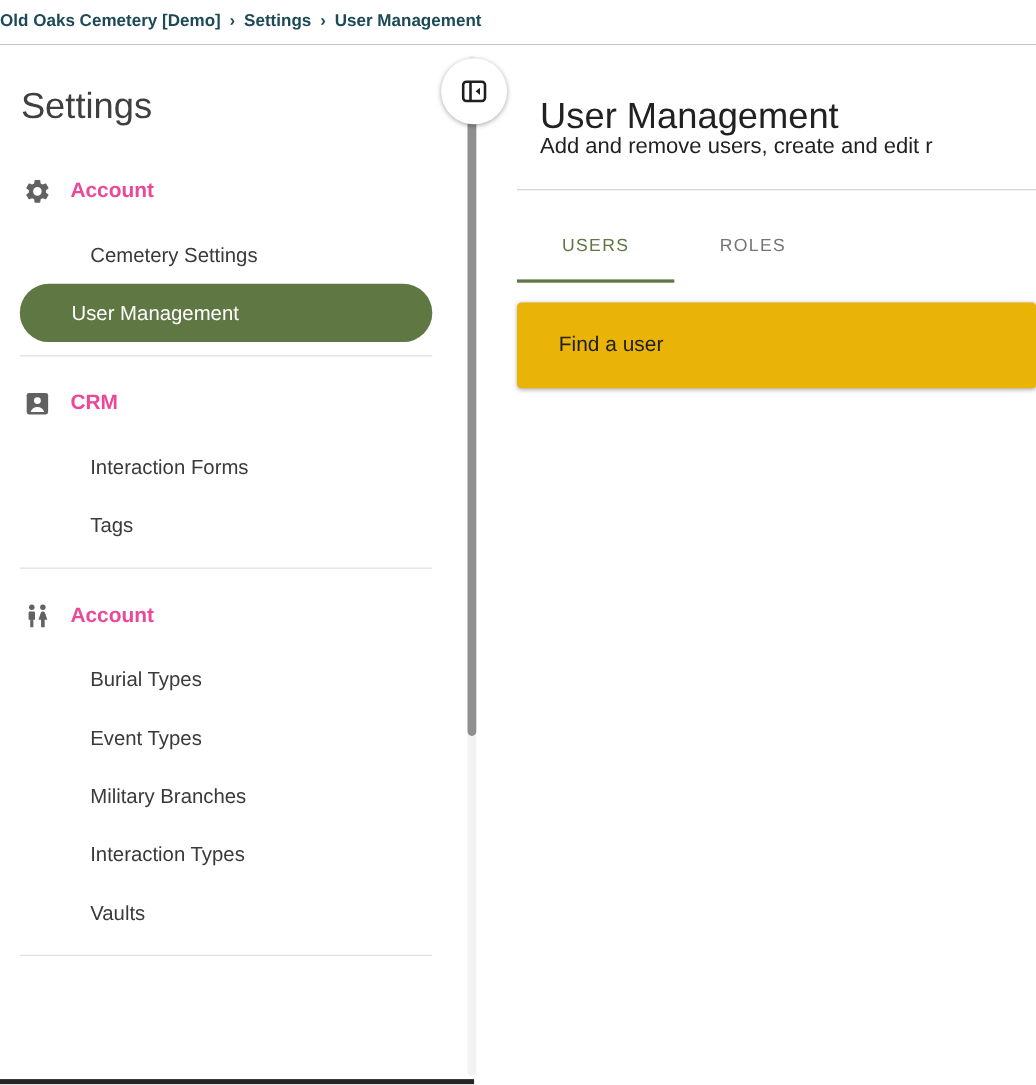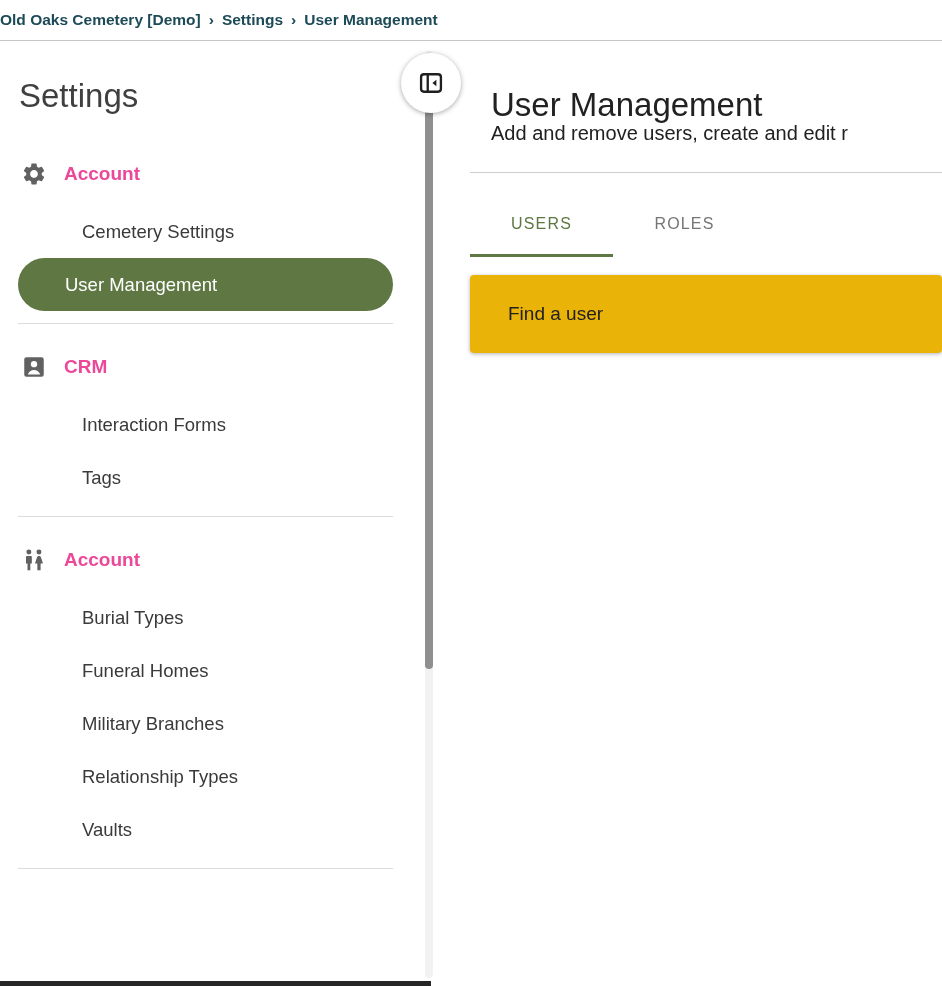--- a/index.html
+++ b/index.html
@@ -144,23 +144,23 @@
         <svg width="26" height="26" viewBox="0 0 24 24" fill="#616161">
             <circle cx="7.3" cy="4.6" r="2.3"></circle>
             <path d="M5.6 8.2h3.4c0.6 0 1 0.5 1 1.1v5.9H8.6v6.2H6V15.2H4.6V9.3c0-0.6 0.4-1.1 1-1.1z"></path>
             <circle cx="16.6" cy="4.6" r="2.3"></circle>
             <path d="M16.6 8.2c0.9 0 1.6 0.5 1.9 1.4l1.8 5.6h-2.2v6.2h-3v-6.2h-2.2l1.8-5.6c0.3-0.9 1-1.4 1.9-1.4z"></path>
           </svg>
       </span>
       <span class="section-label">Account</span>
     </div>
     <div class="nav-item">Burial Types</div>
-    <div class="nav-item">Funeral Homes</div>
+    <div class="nav-item">Event Types</div>
     <div class="nav-item">Military Branches</div>
-    <div class="nav-item">Relationship Types</div>
+    <div class="nav-item">Interaction Types</div>
     <div class="nav-item">Vaults</div>
 
     <div class="divider"></div>
 
     <div class="scroll-track"></div>
     <div class="scroll-thumb"></div>
     <div class="bottom-edge"></div>
   </aside>
 
   <button class="collapse-btn">

